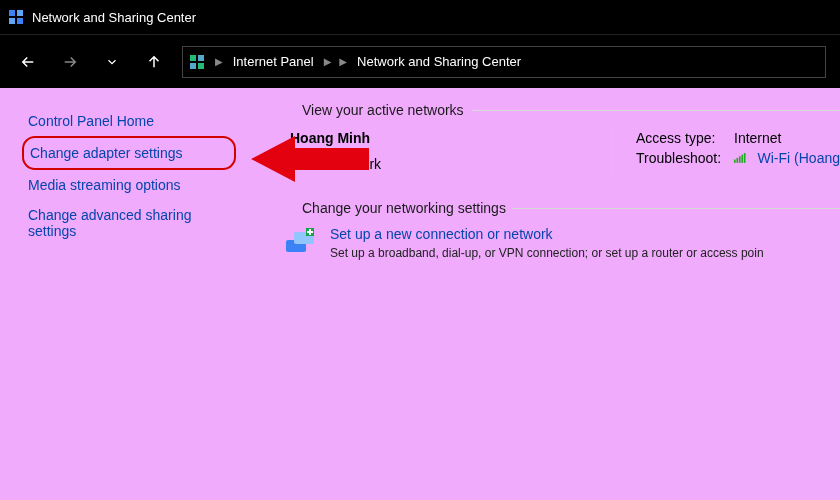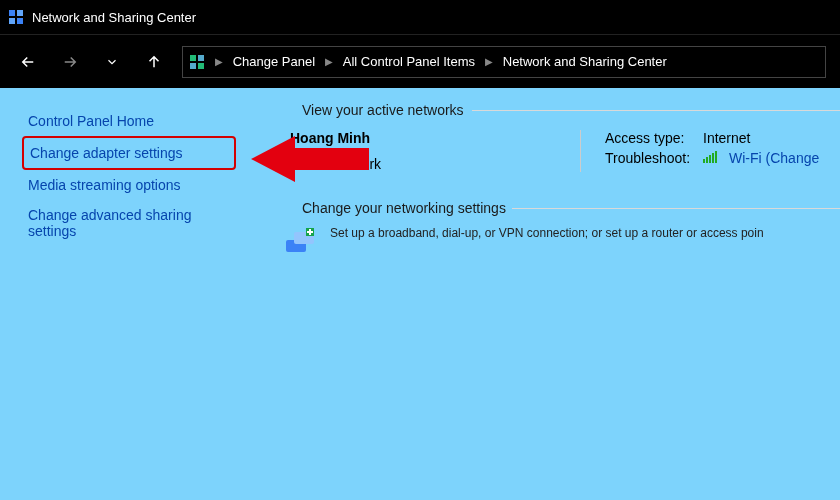--- a/index.html
+++ b/index.html
@@ -51,37 +51,37 @@
     padding: 0 6px;
     color:#fff;
     font-size:13px;
   }
   .breadcrumb .chev { color:#888; font-size:10px; margin:0 2px;}
   .breadcrumb .crumb { padding: 0 4px; }
   .bc-icon { width:16px; height:16px; display:inline-block; margin-right:4px; }
   .content {
     display:flex;
     height: calc(500px - 34px - 54px);
-    background:#7dd3fc;
+    background:#f0abfc;
   }
   .sidebar {
     width: 250px;
     padding: 18px 14px 0 22px;
   }
   .sidebar a {
     display:block;
     color:#0645ad;
     font-size:14px;
     padding: 7px 6px;
     text-decoration:none;
     cursor:pointer;
   }
   .sidebar a.highlight {
     border: 2px solid #d40000;
-    border-radius:4px;
+    border-radius:13px;
   }
   .main {
     flex:1;
     padding: 14px 0 0 12px;
     position:relative;
   }
   .main-title {
     color: #003399;
     font-size: 20px;
     font-weight: 400;
@@ -106,21 +106,21 @@
     display:flex;
     margin: 12px 0 28px 28px;
     gap: 48px;
   }
   .net-left {
     flex:1;
   }
   .net-name { font-weight:700; font-size:14px; }
   .net-type { font-size:14px; margin-top:10px; }
   .net-right {
-    width: 260px;
+    width: 229px;
     border-left:1px solid #ccc;
     padding-left: 24px;
     font-size:14px;
   }
   .net-row { display:flex; gap:8px; margin-bottom:4px; white-space:nowrap;}
   .net-row .label { min-width:90px; }
   .wifi-link { color:#0645ad; cursor:pointer; }
   .signal-icon {
     display:inline-block; width:14px; height:12px; position:relative; margin-right:4px;
   }
@@ -187,23 +187,22 @@
   <div class="breadcrumb">
     <span class="bc-icon">
       <svg viewBox="0 0 16 16">
           <rect x="1" y="1" width="6" height="6" fill="#2b7"></rect>
           <rect x="9" y="1" width="6" height="6" fill="#5ac"></rect>
           <rect x="1" y="9" width="6" height="6" fill="#5ac"></rect>
           <rect x="9" y="9" width="6" height="6" fill="#2b7"></rect>
         </svg>
     </span>
     <span class="chev">▶</span>
-    <span class="crumb">Change Panel</span>
+    <span class="crumb">Internet Panel</span>
     <span class="chev">▶</span>
-    <span class="crumb">All Control Panel Items</span>
     <span class="chev">▶</span>
     <span class="crumb">Network and Sharing Center</span>
   </div>
 </div>
 
 <div class="content">
   <div class="sidebar">
     <a>Control Panel Home</a>
     <a class="highlight">Change adapter settings</a>
     <a>Media streaming options</a>
@@ -235,37 +234,38 @@
           <span class="label">Troubleshoot:</span>
           <span class="signal-icon">
             <svg viewBox="0 0 14 12">
                 <rect x="0" y="8" width="2" height="4" fill="#2a2"></rect>
                 <rect x="3" y="6" width="2" height="6" fill="#2a2"></rect>
                 <rect x="6" y="4" width="2" height="8" fill="#2a2"></rect>
                 <rect x="9" y="2" width="2" height="10" fill="#2a2"></rect>
                 <rect x="12" y="0" width="2" height="12" fill="#2a2"></rect>
               </svg>
           </span>
-          <span class="wifi-link">Wi-Fi (Change</span>
+          <span class="wifi-link">Wi-Fi (Hoang</span>
         </div>
       </div>
     </div>
 
     <div class="section-label net-settings">Change your networking settings</div>
 
     <div class="settings-list">
       <div class="settings-item">
         <span class="settings-icon">
           <svg viewBox="0 0 32 32">
               <rect x="2" y="14" width="20" height="12" rx="2" fill="#3b82f6"></rect>
               <rect x="10" y="6" width="20" height="12" rx="2" fill="#93c5fd"></rect>
               <rect x="22" y="2" width="8" height="8" fill="#16a34a"></rect>
               <rect x="25" y="3" width="2" height="6" fill="#fff"></rect>
               <rect x="23" y="5" width="6" height="2" fill="#fff"></rect>
             </svg>
         </span>
         <div class="settings-text">
+          <span class="link">Set up a new connection or network</span>
           <div class="desc">Set up a broadband, dial-up, or VPN connection; or set up a router or access poin</div>
         </div>
       </div>
     </div>
   </div>
 </div>
 
 </body></html>

